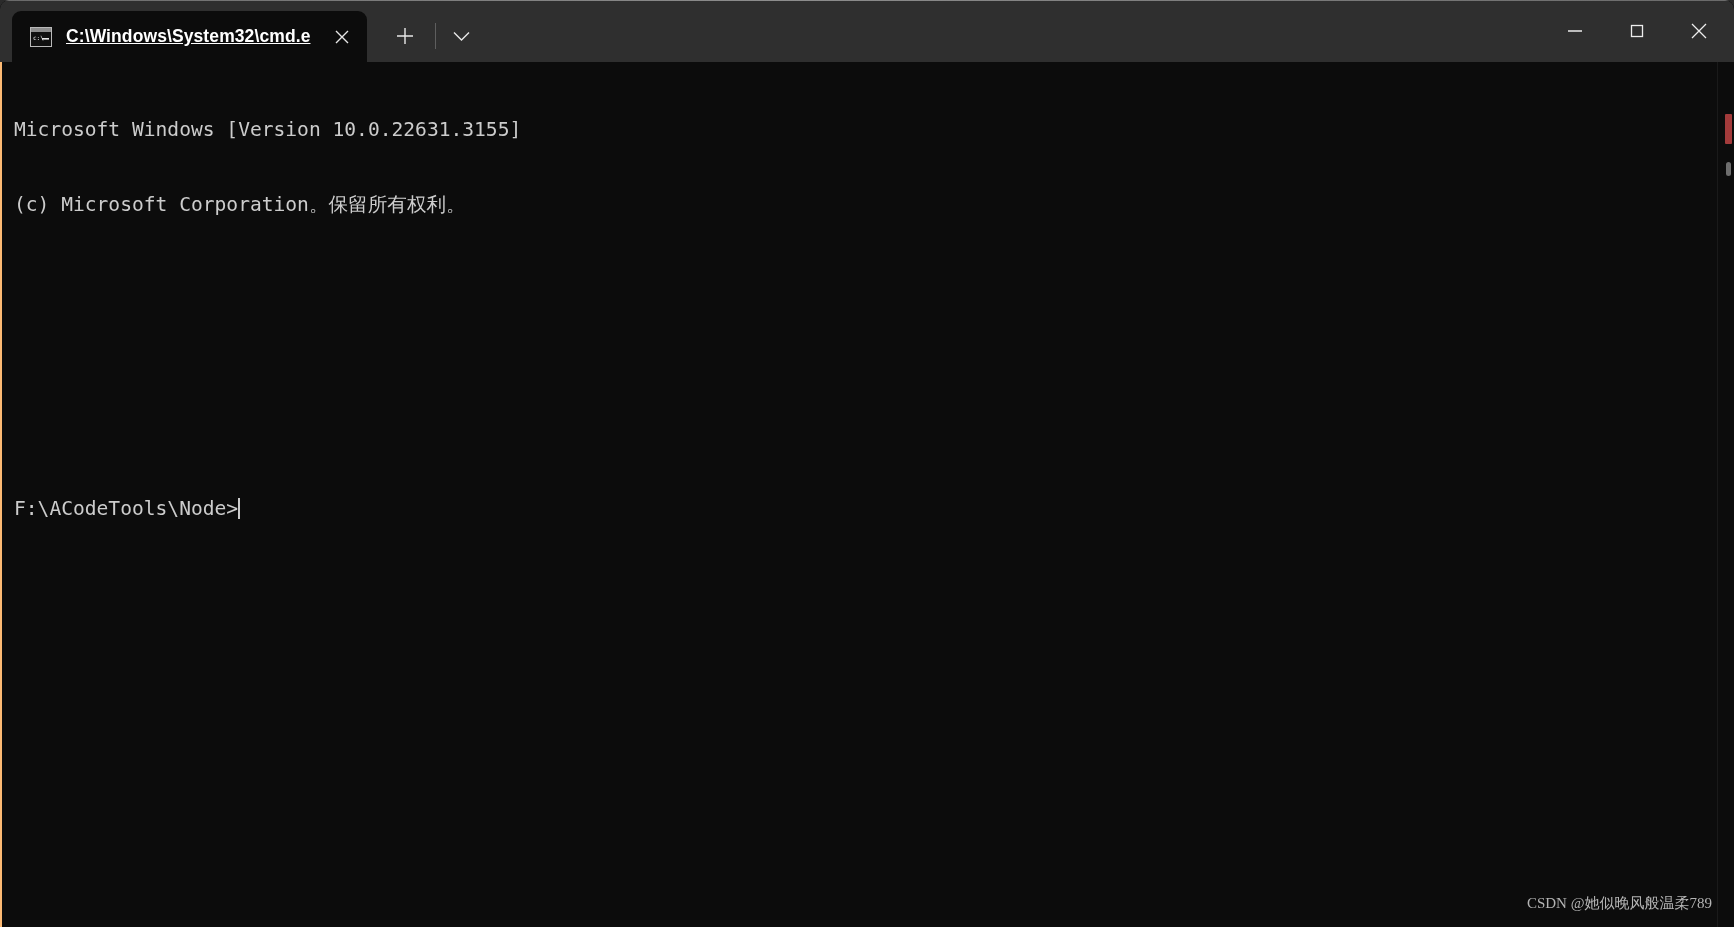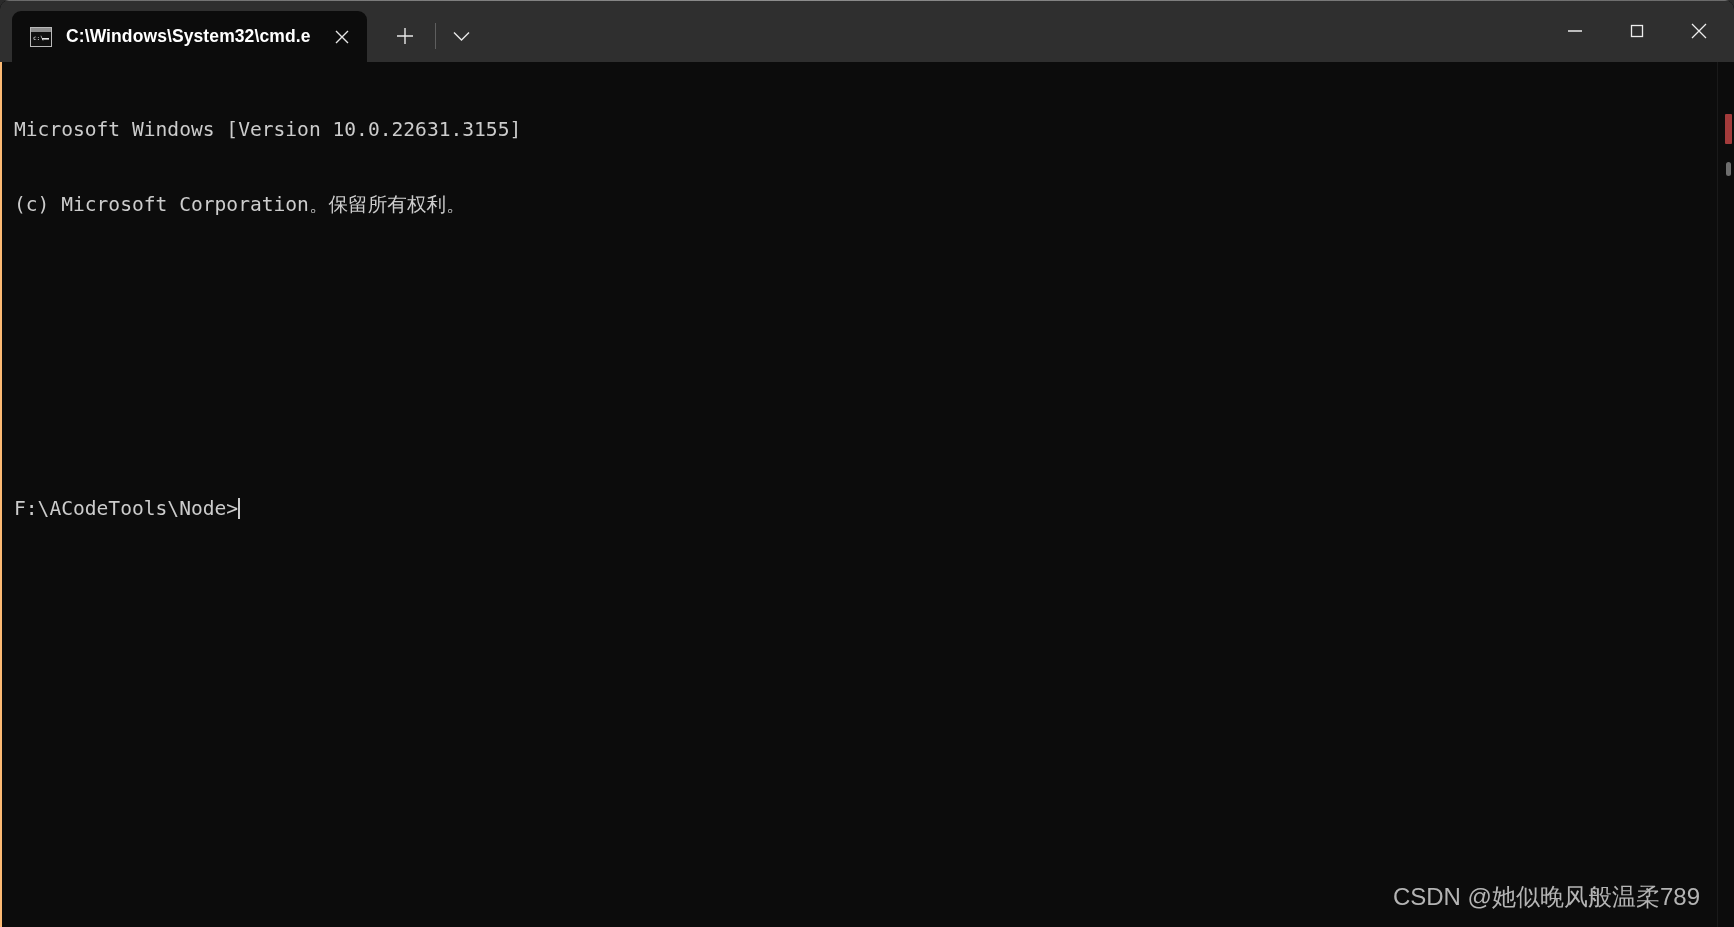--- a/index.html
+++ b/index.html
@@ -74,20 +74,21 @@
     position: relative;
   }
 
   .tab-title {
     color: #ffffff;
     font-size: 17.5px;
     font-weight: 600;
     letter-spacing: 0.1px;
     white-space: nowrap;
     flex: 1 1 auto;
+    text-decoration: underline;
   }
 
   .tab-close {
     width: 34px;
     height: 34px;
     display: flex;
     align-items: center;
     justify-content: center;
     border-radius: 5px;
     color: #e6e6e6;
@@ -206,25 +207,25 @@
     top: 100px;
     width: 5px;
     height: 14px;
     background: #6e6e6e;
     border-radius: 3px;
   }
 
   
   #watermark {
     position: absolute;
-    right: 34px;
+    right: 22px;
     bottom: 14px;
     color: #bdbdbd;
-    font-size: 24px;
-    font-family: Liberation Sans, sans-serif;
+    font-size: 15px;
+    font-family: Liberation Serif, serif;
     opacity: 0.95;
     white-space: nowrap;
   }
 </style>
 </head>
 <body>
 
 <div id="window">
 
   <div id="titlebar">

